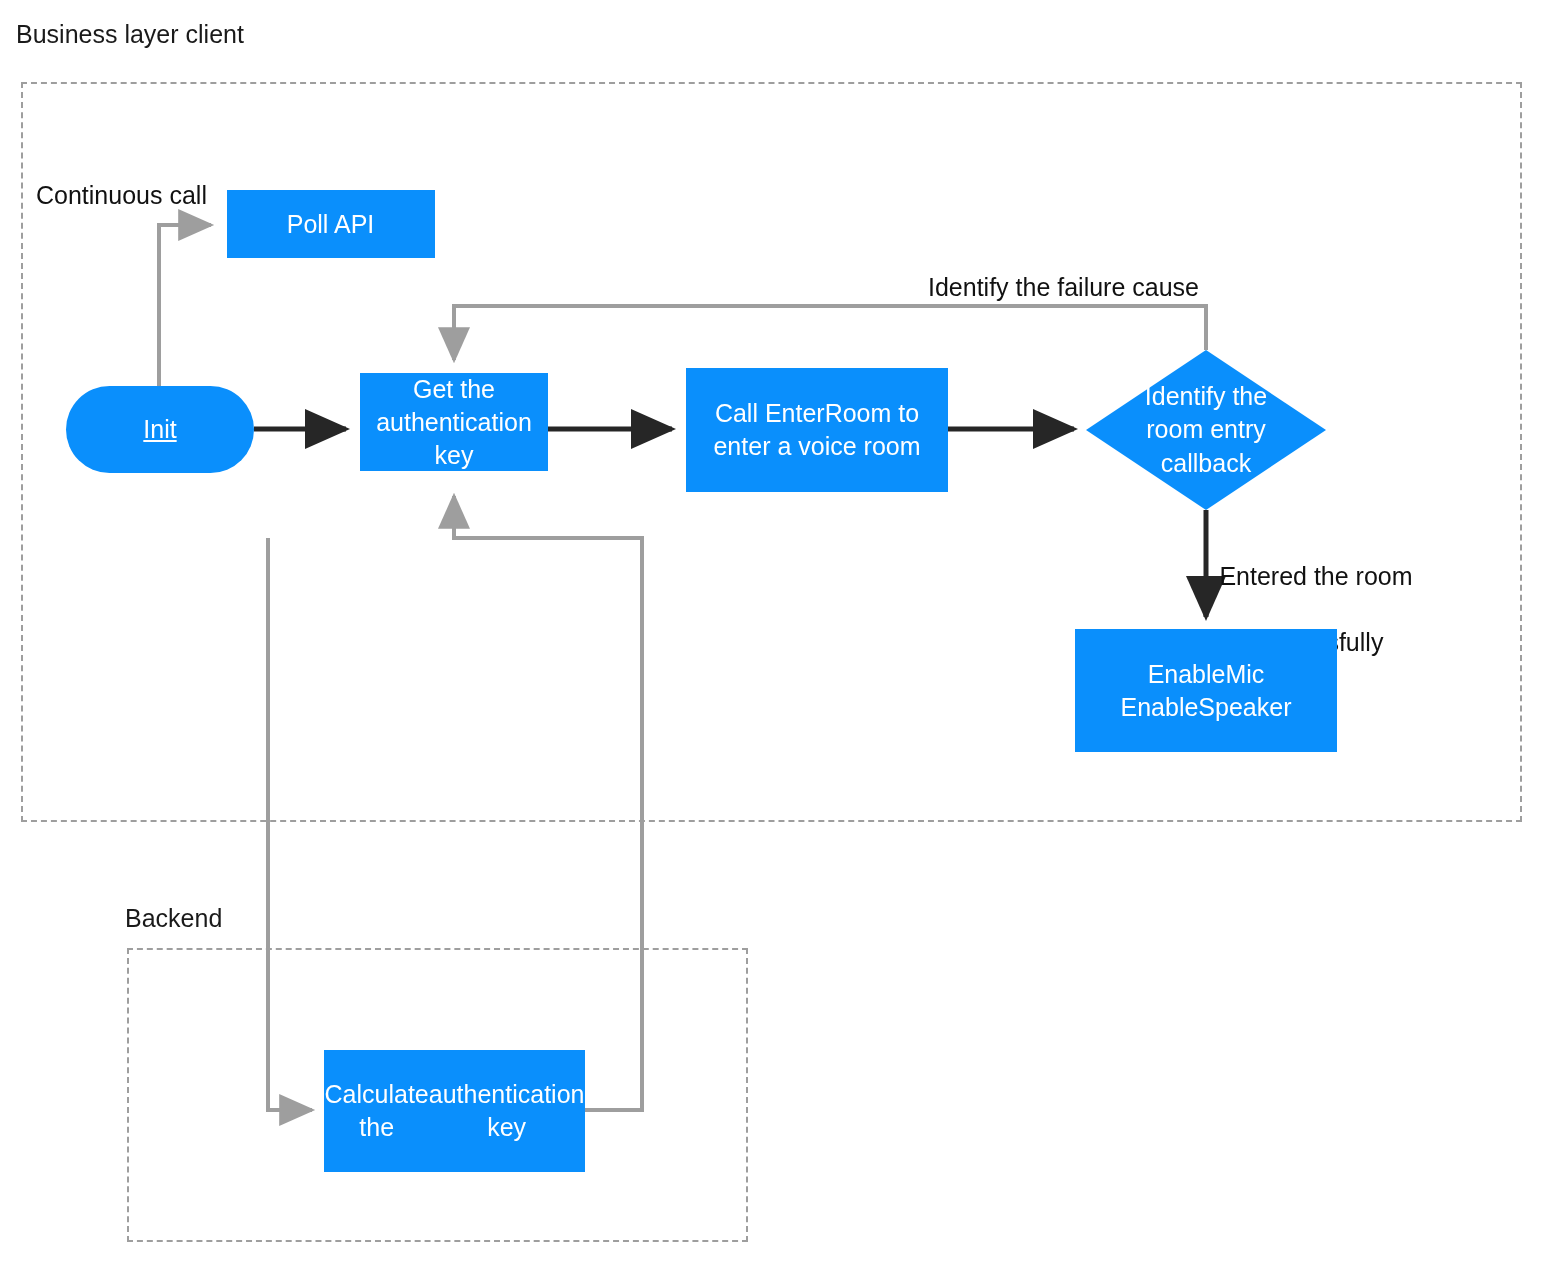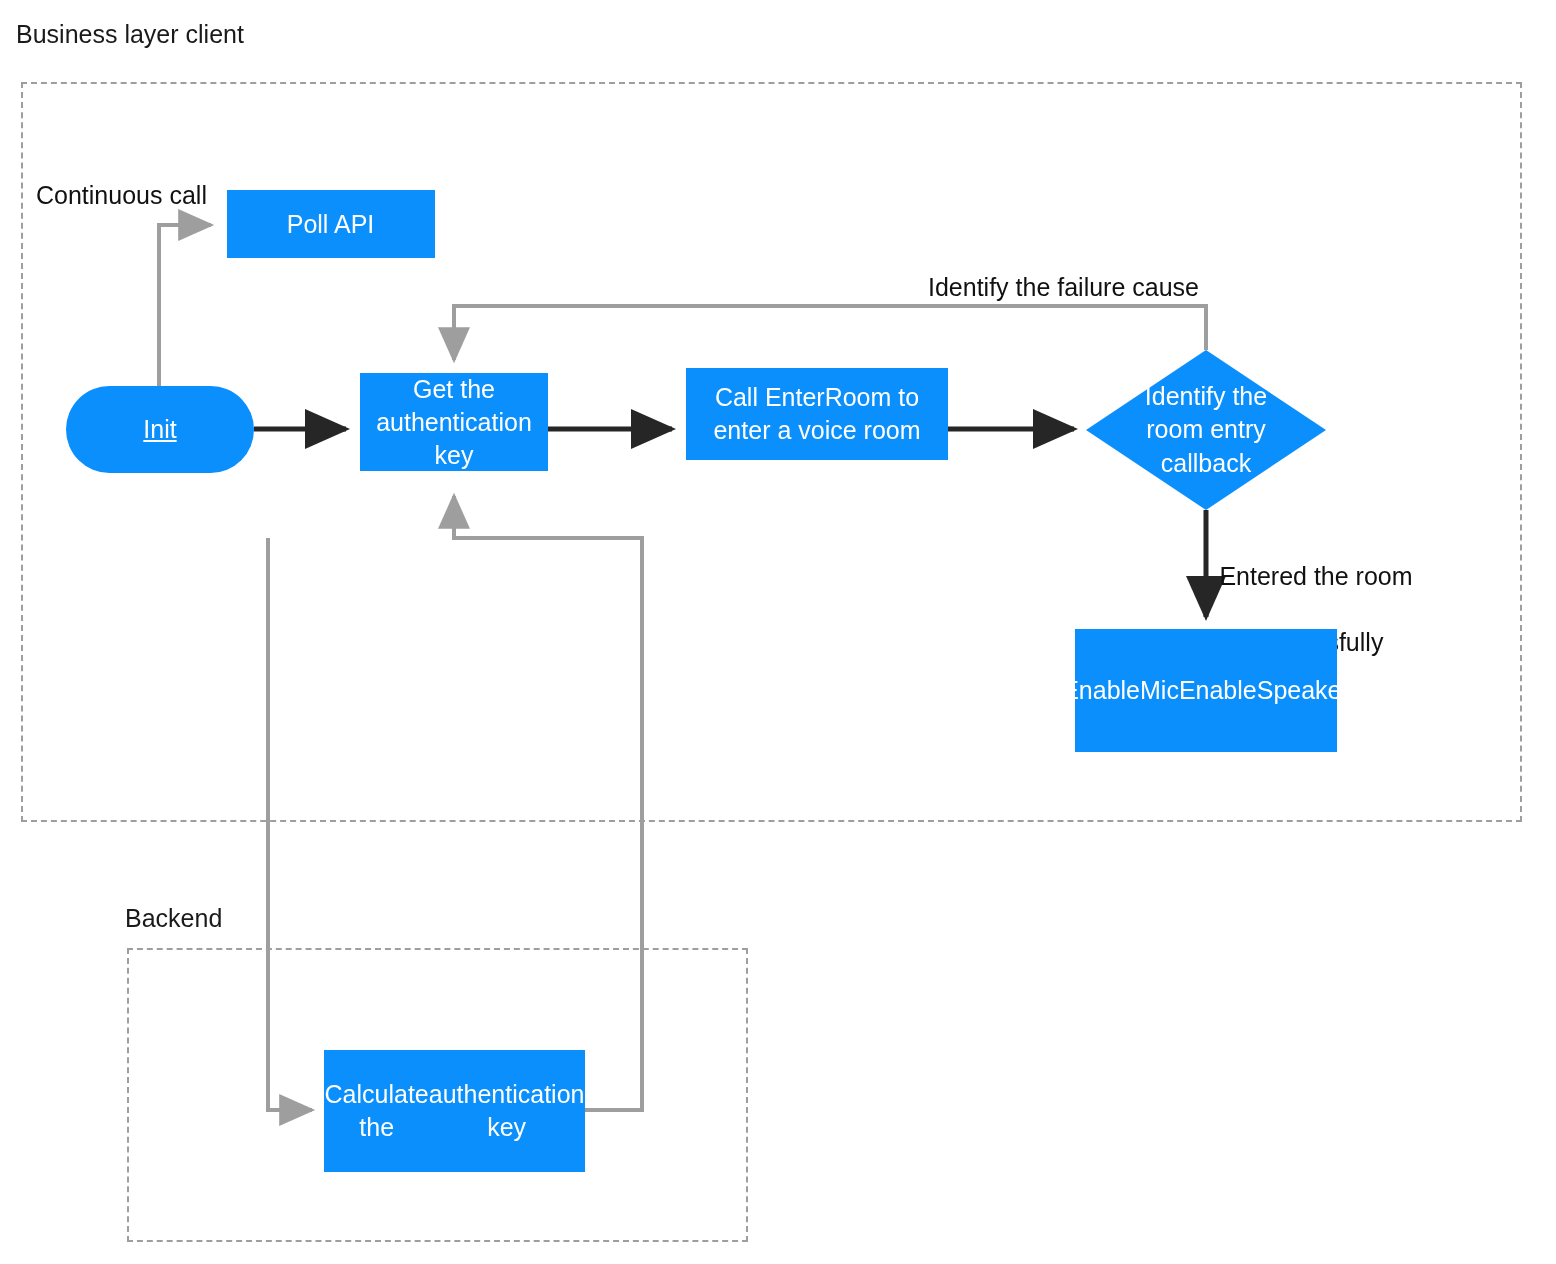--- a/index.html
+++ b/index.html
@@ -134,37 +134,37 @@
   <div class="node" style="left:227px; top:190px; width:208px; height:68px;padding-left:7px;">Poll API</div>
 
   <div class="node rounded" style="left:66px; top:386px; width:188px; height:87px;">Init</div>
 
   <div class="node" style="left:360px; top:373px; width:188px; height:98px; flex-direction:column;">
     <span>Get the</span>
     <span>authentication</span>
     <span>key</span>
   </div>
 
-  <div class="node" style="left:686px; top:368px; width:262px; height:92px; flex-direction:column;">
+  <div class="node" style="left:686px; top:368px; width:262px; height:124px; flex-direction:column;">
     <span>Call EnterRoom to</span>
     <span>enter a voice room</span>
   </div>
 
   <div class="node diamond" style="left:1086px; top:350px; width:240px; height:160px; flex-direction:column;">
     <svg class="diamond-shape" viewBox="0 0 240 160" preserveAspectRatio="none">
       <polygon points="120,0 240,80 120,160 0,80" fill="#0a8ffc"></polygon>
     </svg>
     <div class="diamond-text">
       <div>Identify the</div>
       <div>room entry</div>
       <div>callback</div>
     </div>
   </div>
 
-  <div class="node" style="left:1075px; top:629px; width:262px; height:123px; flex-direction:row;">
+  <div class="node" style="left:1075px; top:629px; width:262px; height:123px; flex-direction:column;">
     <span>EnableMic</span>
     <span>EnableSpeaker</span>
   </div>
 
   <div class="node" style="left:324px; top:1050px; width:261px; height:122px; flex-direction:row;">
     <span>Calculate the</span>
     <span>authentication key</span>
   </div>
 
 </div>

